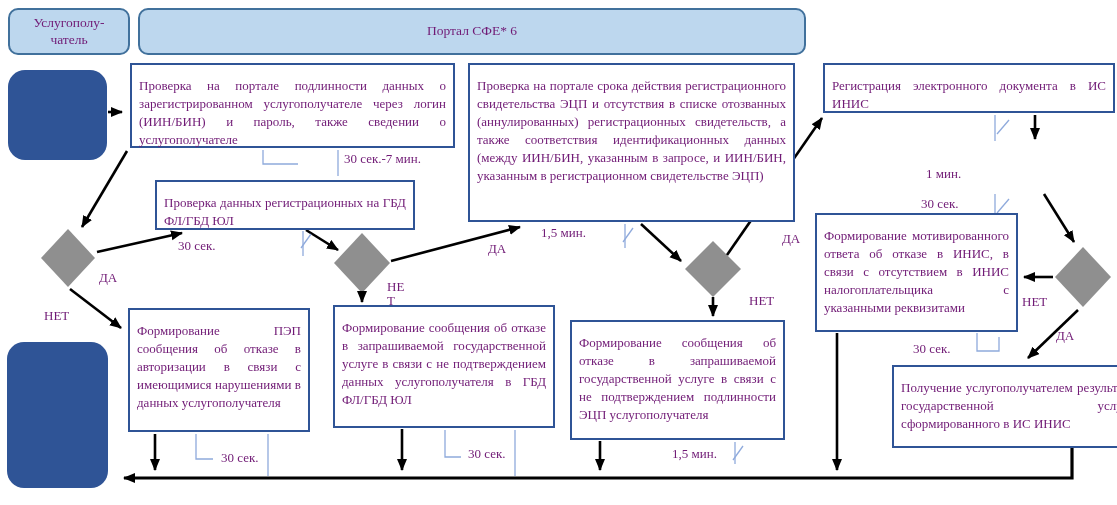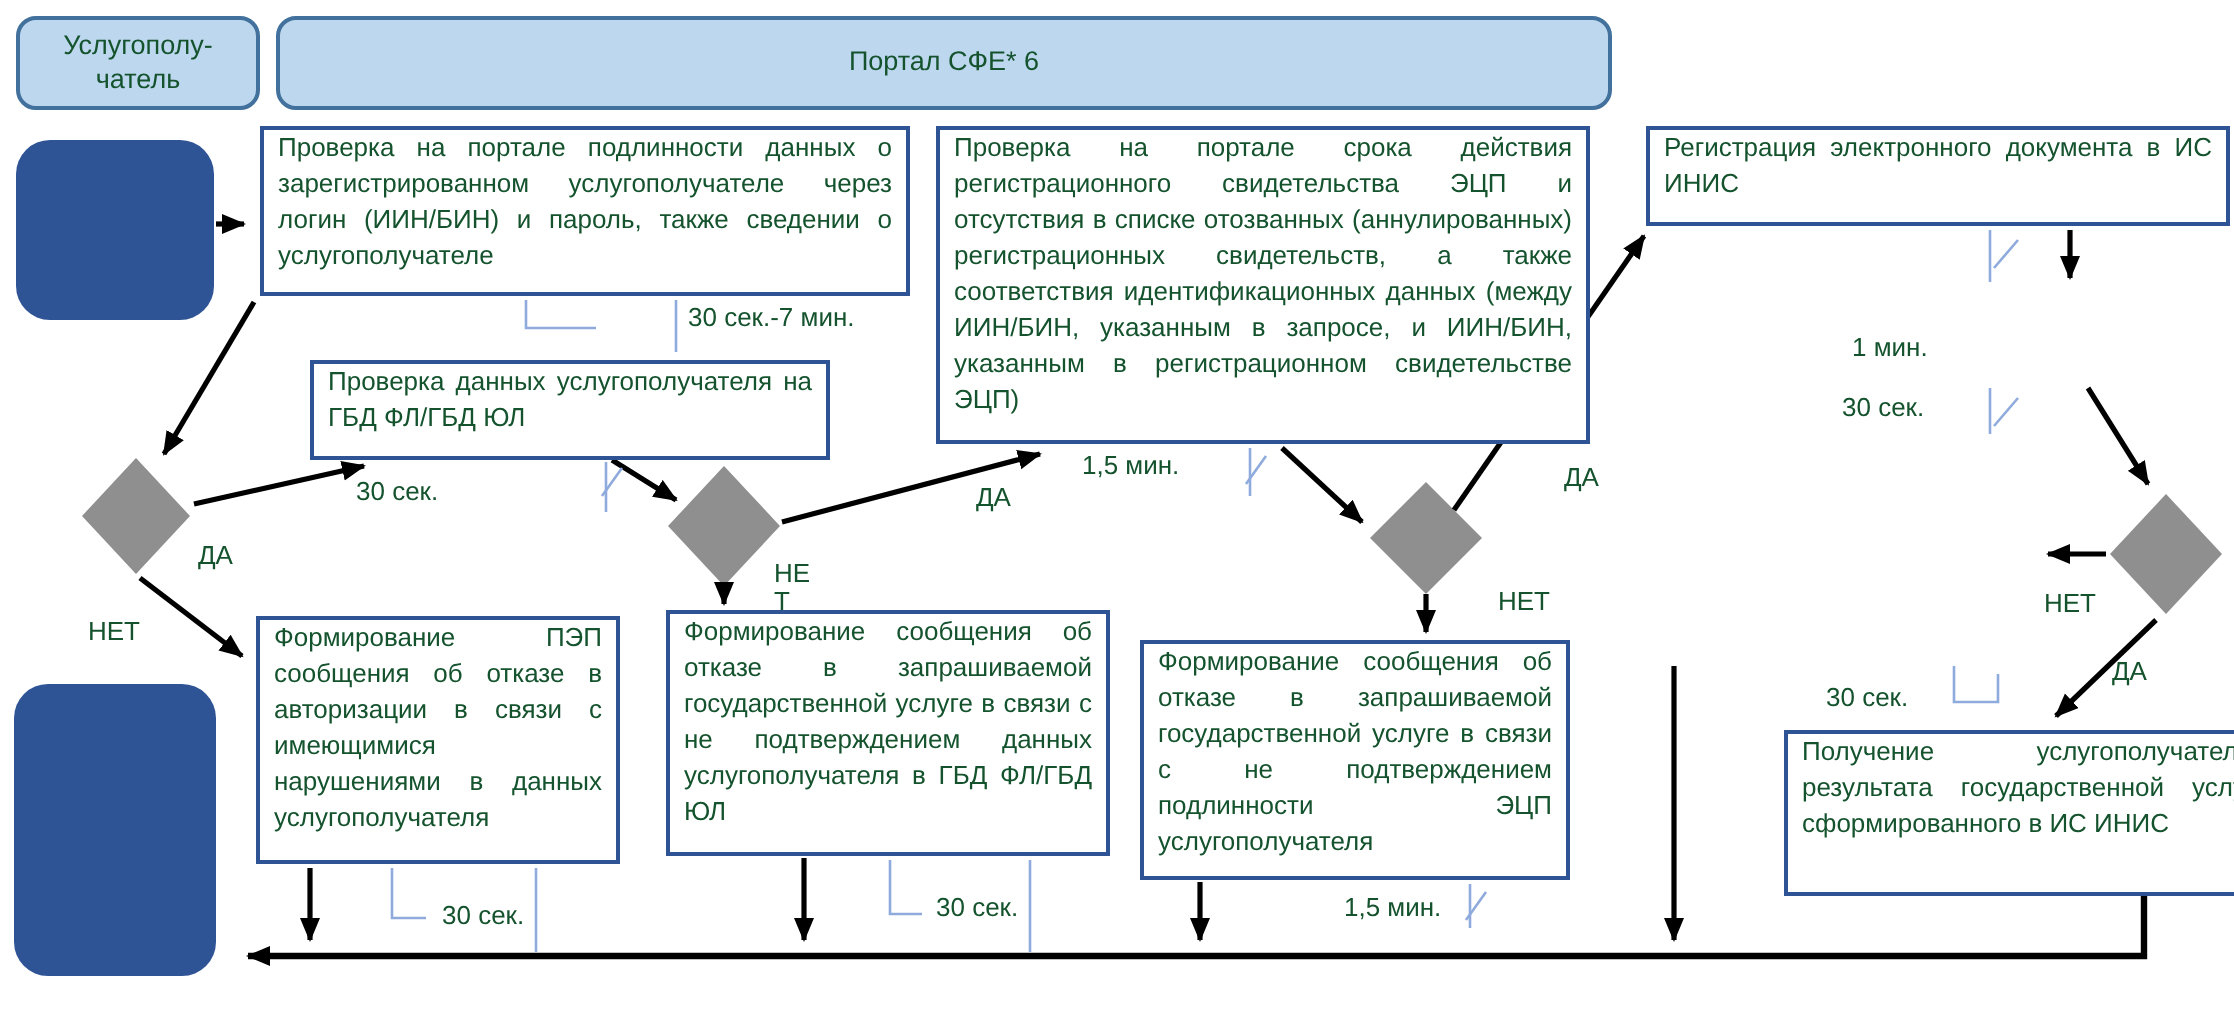--- a/index.html
+++ b/index.html
@@ -1,30 +1,30 @@
 <!DOCTYPE html>
 <html><head>
 <meta charset="utf-8">
 <style>
   html,body{margin:0;padding:0;background:#fff;}
   .canvas{
     position:relative;width:1117px;height:505px;background:#fff;overflow:hidden;
-    font-family:Liberation Sans, sans-serif;color:#14532d;
+    font-family:Liberation Serif, serif;color:#701a75;
   }
   .lane{
     position:absolute;box-sizing:border-box;background:#BDD7EE;border:2px solid #41719C;
     border-radius:10px;display:flex;align-items:center;justify-content:center;
     font-size:13.5px;text-align:center;line-height:1.25;padding:2px 6px;
   }
   .term{
     position:absolute;box-sizing:border-box;background:#2F5496;border-radius:17px;
   }
   .box{
     position:absolute;box-sizing:border-box;background:#fff;border:2px solid #2F5496;
-    font-size:13px;line-height:1.38;text-align:justify;padding:0 7px;
+    font-size:13px;line-height:1.38;text-align:justify;padding:12px 7px;
   }
   .lbl{
     position:absolute;font-size:13px;white-space:nowrap;
   }
   .dec{
     position:absolute;font-size:13px;white-space:nowrap;
   }
   .dec.wrap{white-space:normal;width:22px;word-break:break-all;line-height:1.1;}
   svg.layer{position:absolute;left:0;top:0;}
 </style>
@@ -94,27 +94,28 @@
     <span>Услугополу-чатель</span>
   </div>
   <div class="lane" style="left:138px;top:8px;width:668px;height:47px;">
     <span>Портал СФЕ* 6</span>
   </div>
 
   <div class="term" style="left:8px;top:70px;width:99px;height:90px;"></div>
   <div class="term" style="left:7px;top:342px;width:101px;height:146px;"></div>
 
   <div class="box" style="left:130px;top:63px;width:325px;height:85px;">Проверка на портале подлинности данных о зарегистрированном услугополучателе через логин (ИИН/БИН) и пароль, также сведении о услугополучателе</div>
-  <div class="box" style="left:155px;top:180px;width:260px;height:50px;">Проверка данных услугополучателя на ГБД ФЛ/ГБД ЮЛ</div>
+  <div class="box" style="left:155px;top:180px;width:260px;height:50px;">Проверка данных регистрационных на ГБД ФЛ/ГБД ЮЛ</div>
   <div class="box" style="left:468px;top:63px;width:327px;height:159px;">Проверка на портале срока действия регистрационного свидетельства ЭЦП и отсутствия в списке отозванных (аннулированных) регистрационных свидетельств, а также соответствия идентификационных данных (между ИИН/БИН, указанным в запросе, и ИИН/БИН, указанным в регистрационном свидетельстве ЭЦП)</div>
   <div class="box" style="left:128px;top:308px;width:182px;height:124px;">Формирование ПЭП сообщения об отказе в авторизации в связи с имеющимися нарушениями в данных услугополучателя</div>
   <div class="box" style="left:333px;top:305px;width:222px;height:123px;">Формирование сообщения об отказе в запрашиваемой государственной услуге в связи с не подтверждением данных услугополучателя в ГБД ФЛ/ГБД ЮЛ</div>
   <div class="box" style="left:570px;top:320px;width:215px;height:120px;">Формирование сообщения об отказе в запрашиваемой государственной услуге в связи с не подтверждением подлинности ЭЦП услугополучателя</div>
 
   <div class="box" style="left:808px;top:63px;width:292px;height:50px;margin-left:15px;">Регистрация электронного документа в ИС ИНИС</div>
+  <div class="box" style="left:815px;top:213px;width:203px;height:119px;">Формирование мотивированного ответа об отказе в ИНИС, в связи с отсутствием в ИНИС налогоплательщика с указанными реквизитами</div>
   <div class="box" style="left:848px;top:365px;width:252px;height:83px;margin-left:44px;">Получение услугополучателем результата государственной услуги сформированного в ИС ИНИС</div>
 
   <div class="lbl" style="left:344px;top:151px;">30 сек.-7 мин.</div>
   <div class="lbl" style="left:178px;top:238px;">30 сек.</div>
   <div class="lbl" style="left:541px;top:225px;">1,5 мин.</div>
   <div class="lbl" style="left:926px;top:119px;margin-top:47px;">1 мин.</div>
   <div class="lbl" style="left:921px;top:196px;">30 сек.</div>
   <div class="lbl" style="left:913px;top:341px;">30 сек.</div>
   <div class="lbl" style="left:221px;top:450px;">30 сек.</div>
   <div class="lbl" style="left:468px;top:446px;">30 сек.</div>

